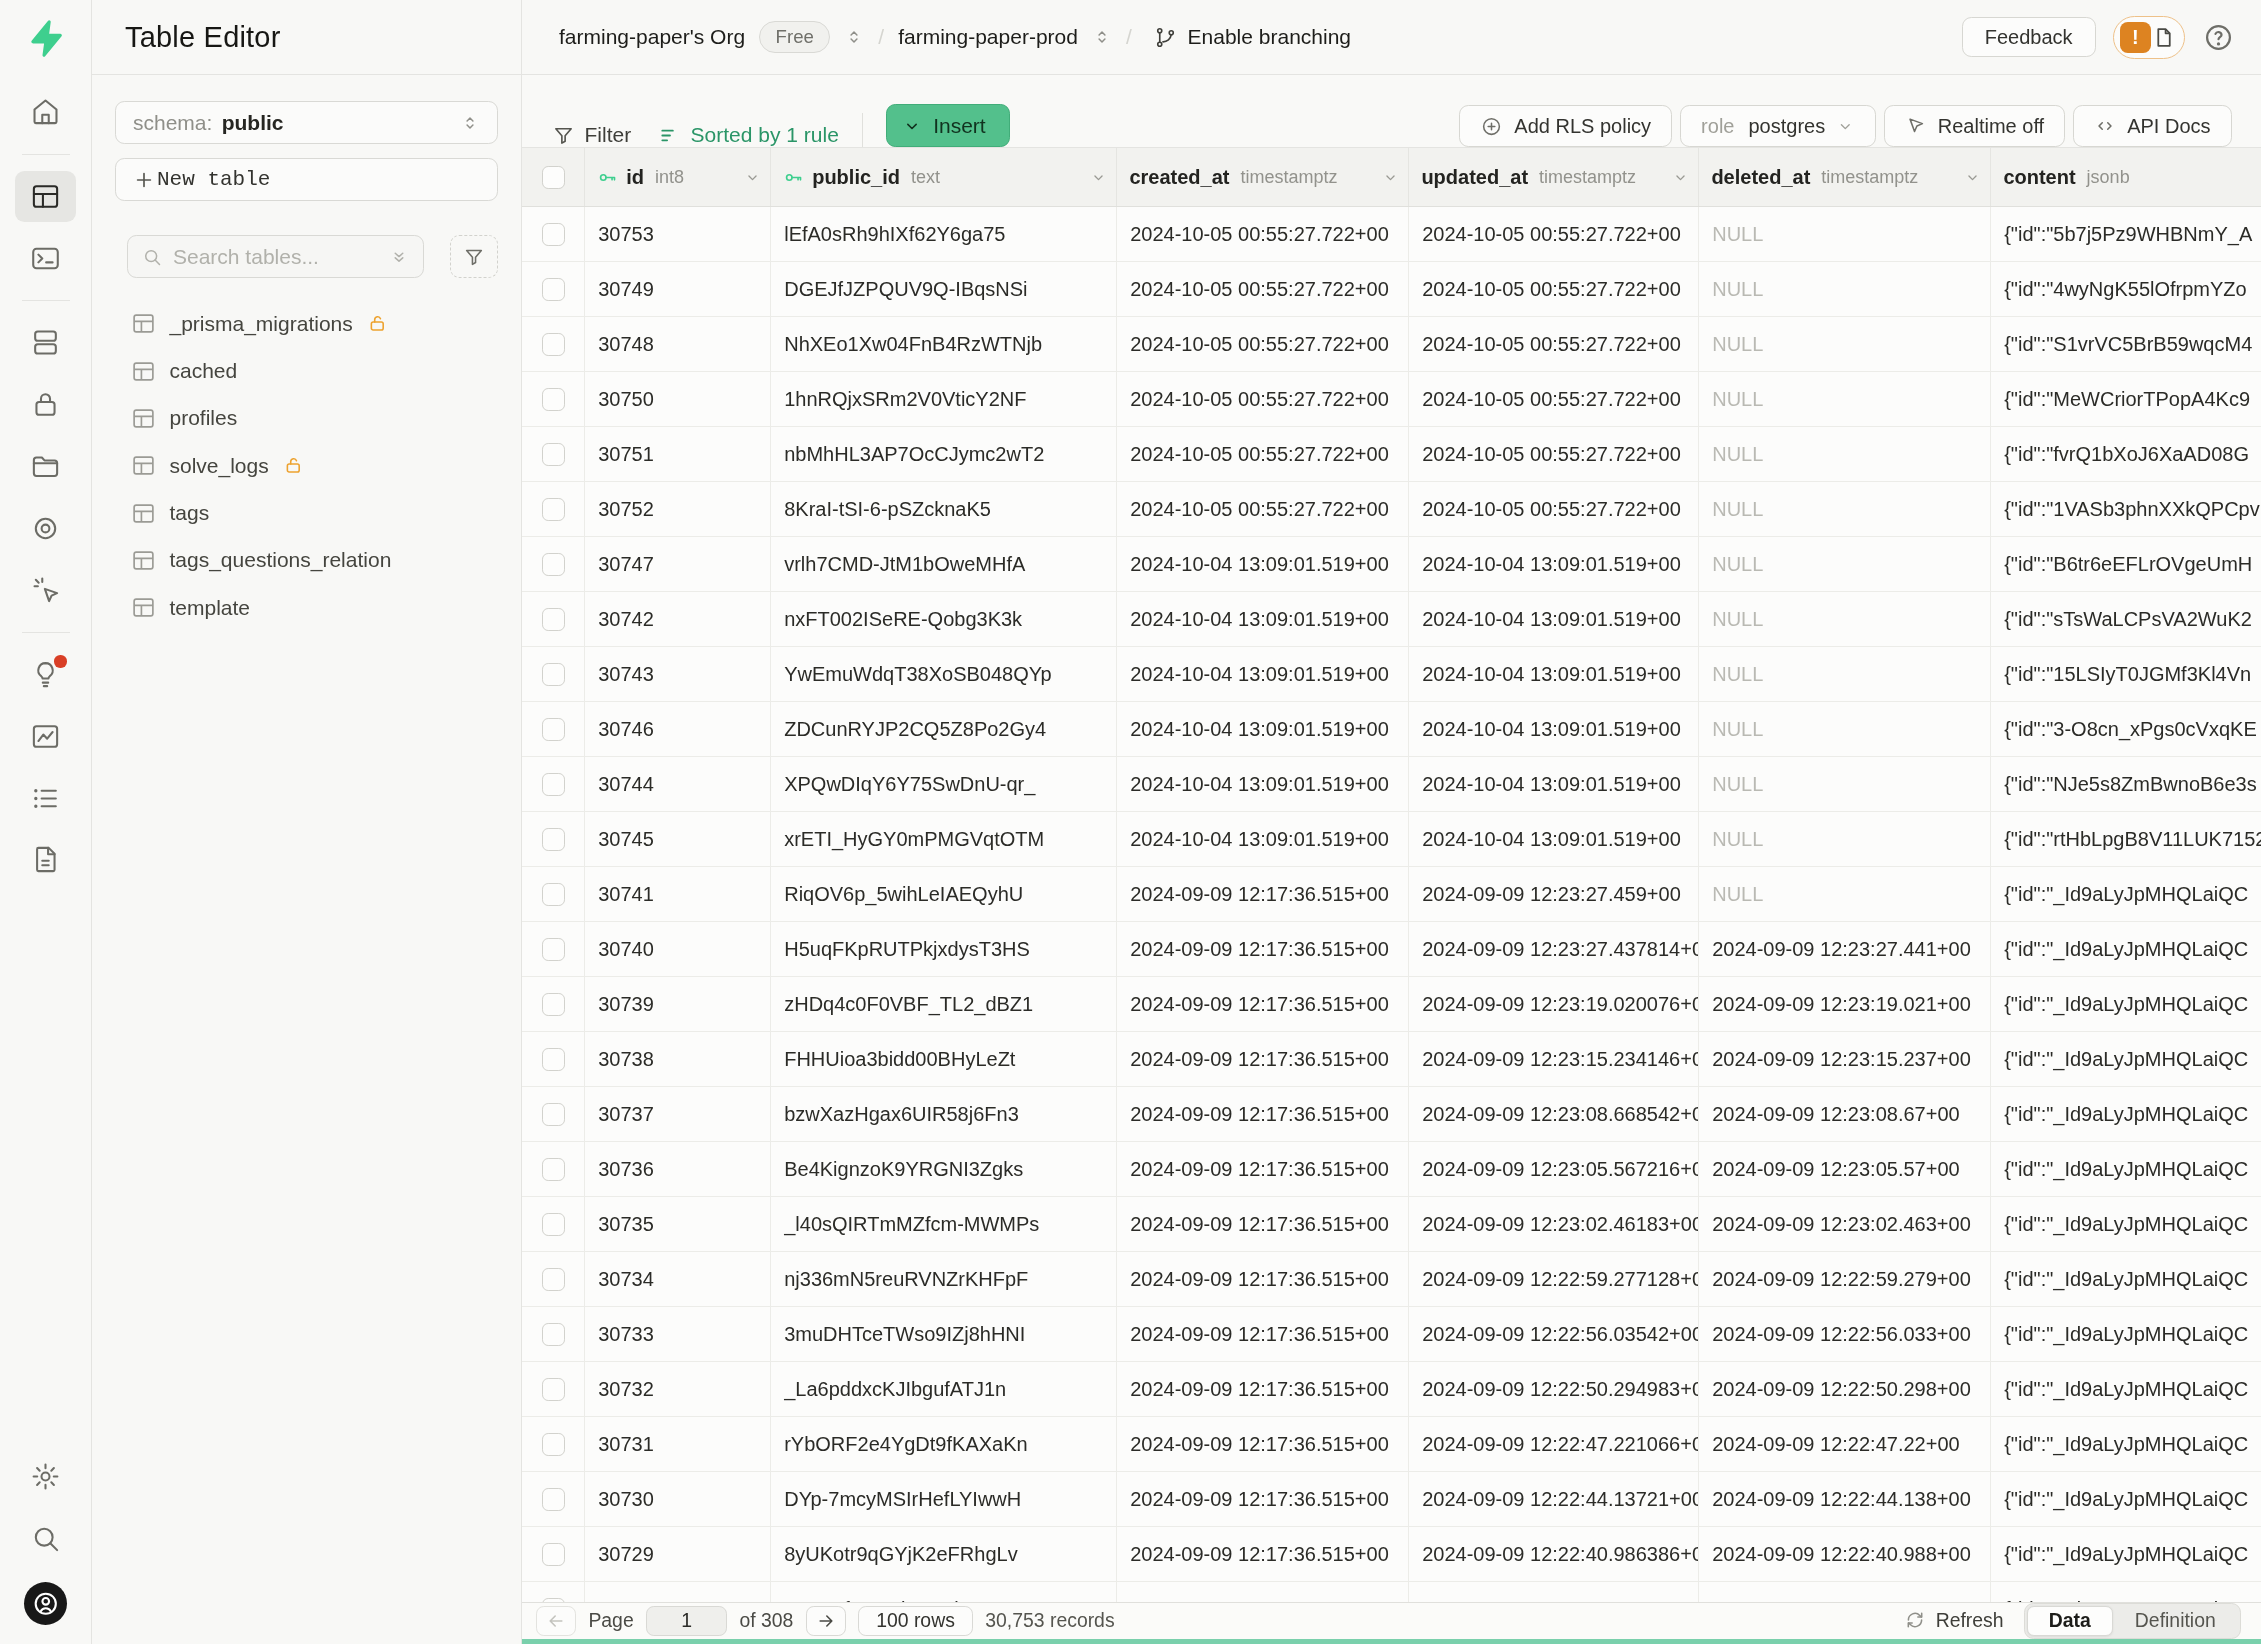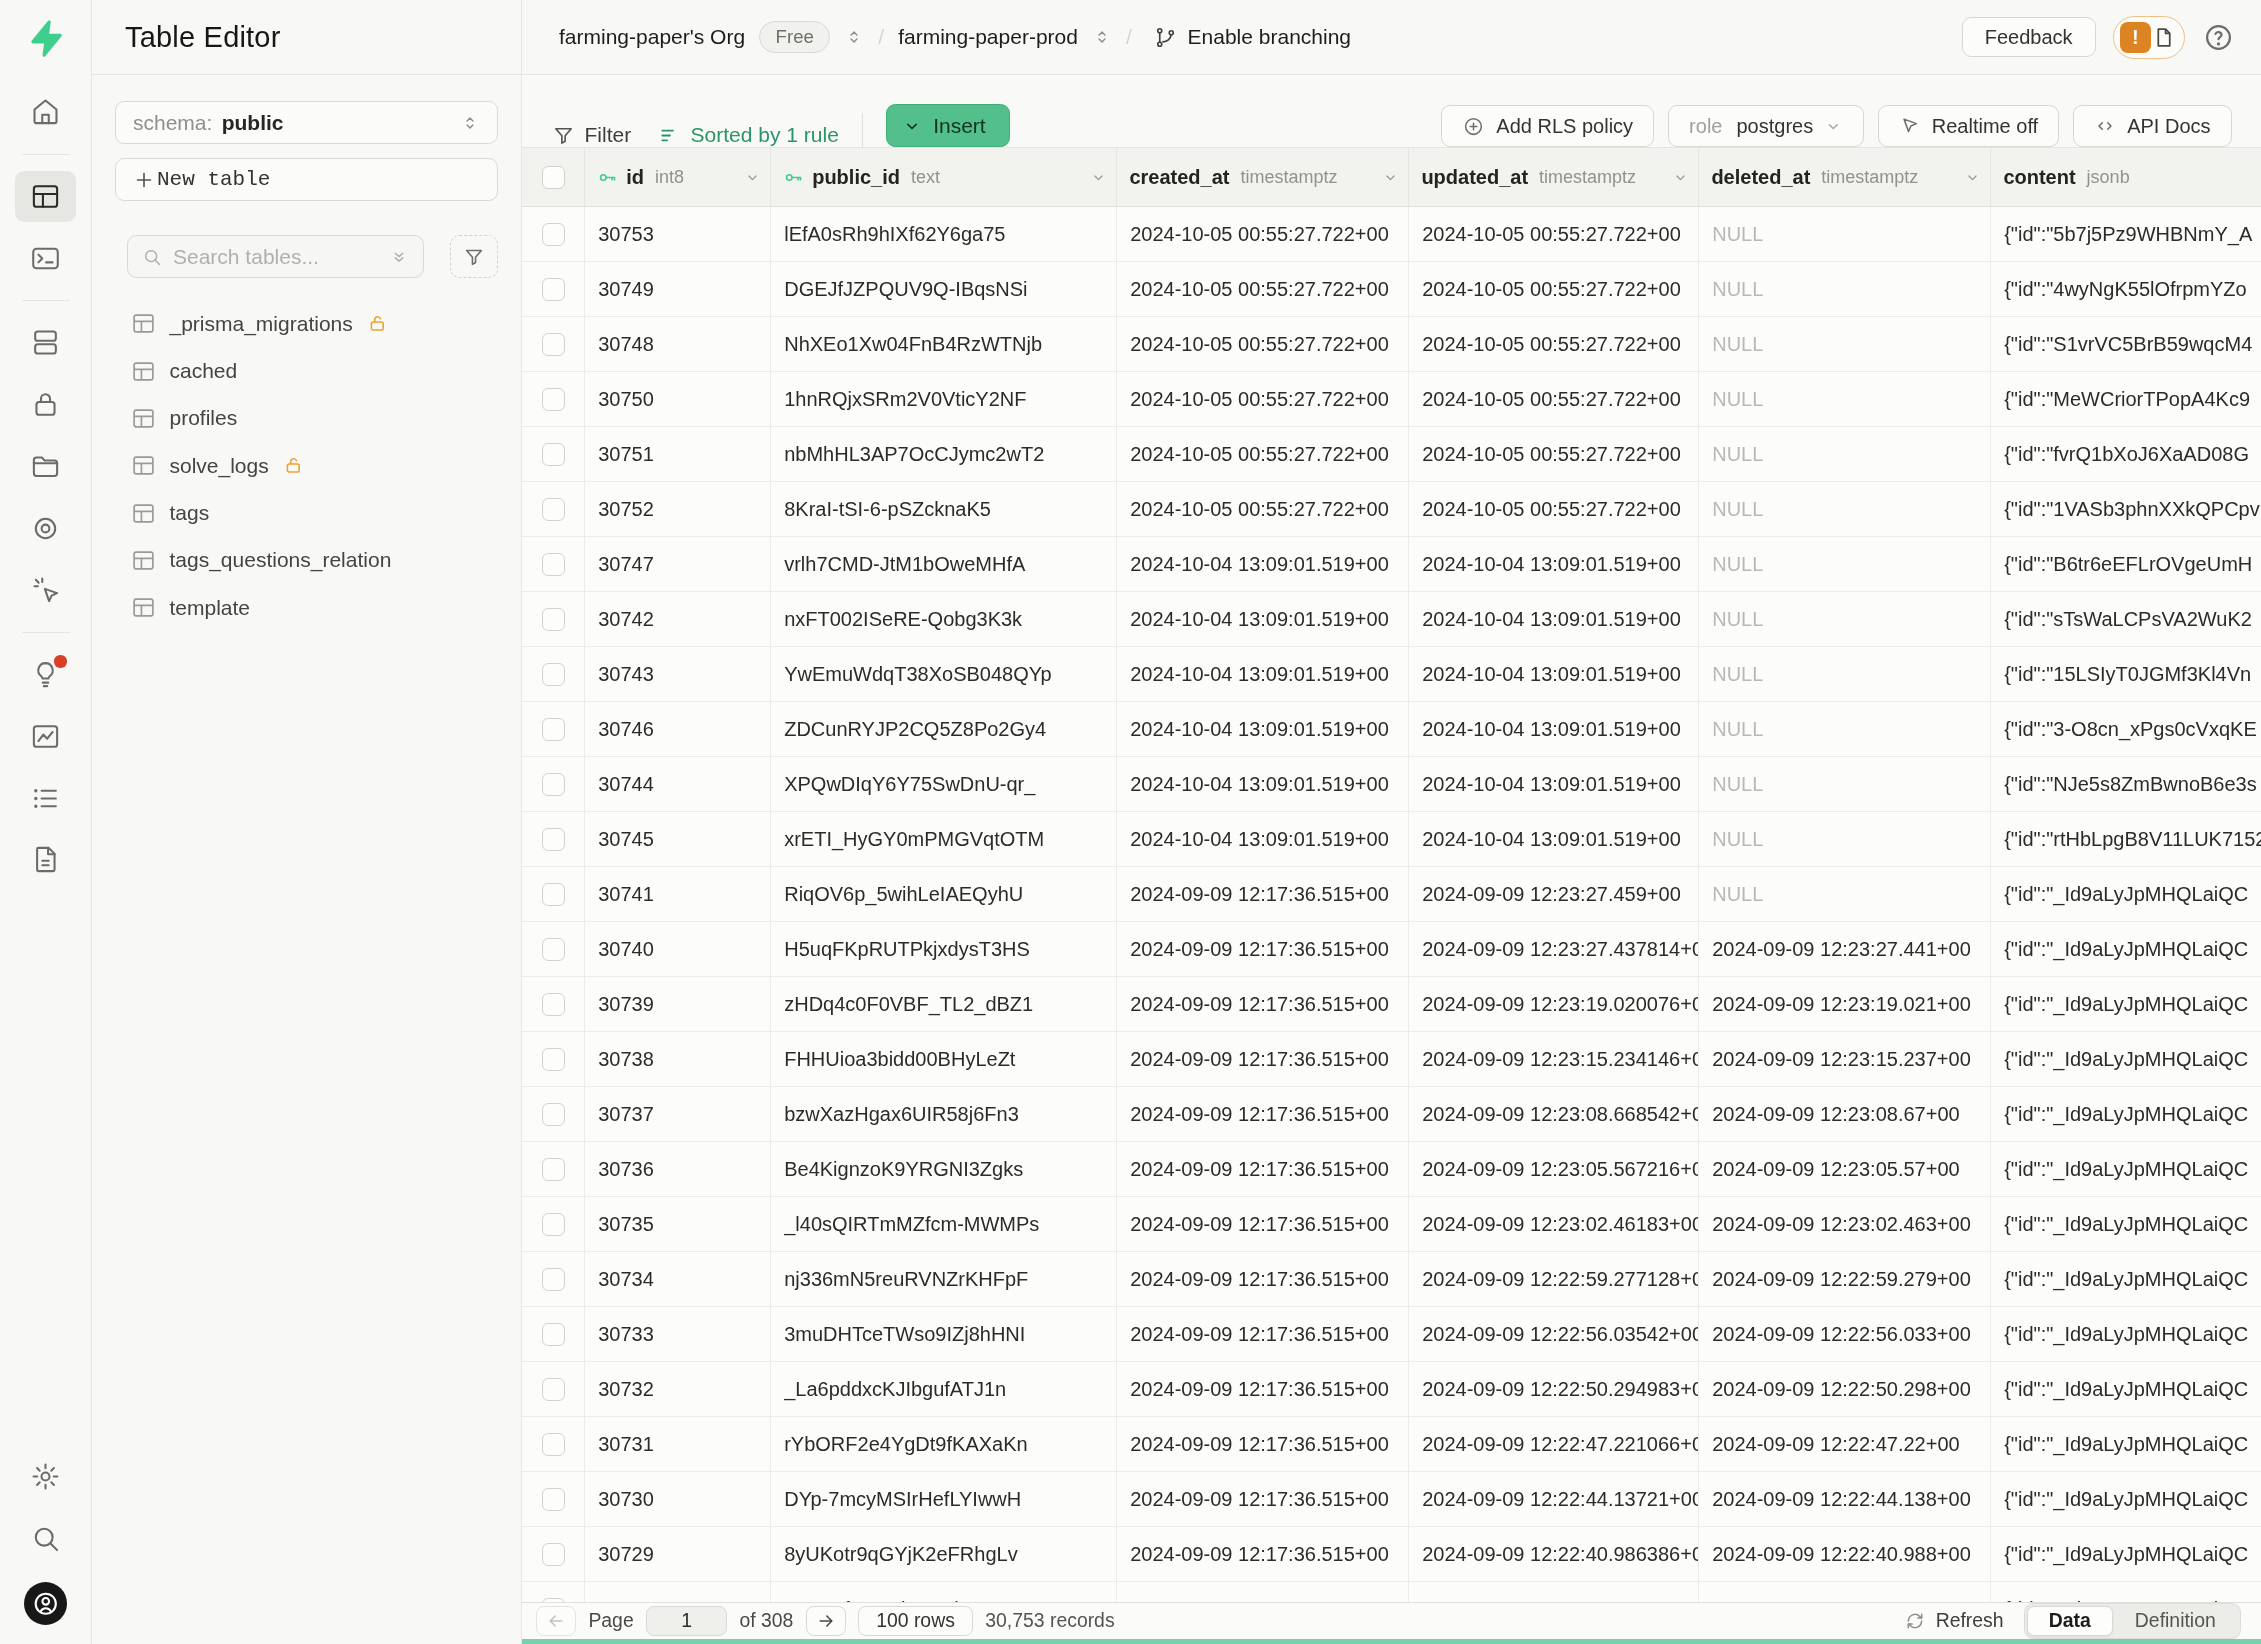--- a/index.html
+++ b/index.html
@@ -75,21 +75,21 @@
   .toolbar { height:73px; flex:none; border-bottom:0.8px solid #e4e4e1; display:flex; align-items:flex-end;
              padding:0 29.5px; background:#f9f9f7; }
   .tool-grp { display:flex; align-items:center; gap:10px; font-size:21px; color:#3e3e39; }
   .tool-grp .icn { color:#55554f; }
   .sorted { margin-left:26.4px; color:#2a9567; }
   .sorted .icn { color:#2a9567; }
   .vdiv { width:0.8px; height:34px; background:#e0e0dc; margin:0 23px; }
   .insert { height:43px; border-radius:9.3px; background:#53c08c; border:0.8px solid #41ad79; color:#11321f;
             display:flex; align-items:center; gap:11px; padding:0 23px 0 15.5px; font-size:21px; font-weight:500; cursor:pointer; }
   .insert .icn { color:#11321f; }
-  .tb-right { margin-left:auto; display:flex; align-items:center; gap:14px; }
+  .tb-right { margin-left:auto; display:flex; align-items:center; gap:8px; }
   .tb-right .btn { height:42px; padding:0 20px; }
   .tb-right .btn .icn { color:#6e6e68; }
   .role-pre { color:#a0a099; margin-right:3px; }
 
   
   .grid { flex:1; min-height:0; overflow:hidden; background:#fbfbfa; display:flex; flex-direction:column; }
   .ghead { height:59px; flex:none; background:#f2f2ef; border-bottom:0.8px solid #e0e0dc; display:flex; }
   .hc { border-right:0.8px solid #e5e5e1; display:flex; align-items:center; position:relative; padding-left:12.4px; flex:none; }
   .hc .key { color:#3ecf8e; margin:0 7.8px 0 0; }
   .hname { font-size:20px; font-weight:600; color:#232320; }
@@ -112,21 +112,21 @@
            padding:0 20px 0 14px; gap:12.4px; font-size:19.4px; color:#4a4a45; }
   .nav-btn { width:40px; height:29.5px; border:0.8px solid #d9d9d5; border-radius:7.8px; background:#fcfcfb;
              display:flex; align-items:center; justify-content:center; color:#4a4a45; cursor:pointer; }
   .nav-btn.disabled { color:#c3c3be; border-color:#e3e3df; }
   .page-input { width:81px; height:29.5px; border:0.8px solid #d9d9d5; border-radius:7.8px; background:#efefec;
                 display:flex; align-items:center; justify-content:center; font-size:19.4px; color:#2b2b27; }
   .rows-btn { height:29.5px; padding:0 17px; border:0.8px solid #d9d9d5; border-radius:7.8px; background:#fcfcfb;
               display:flex; align-items:center; font-size:19.4px; color:#33332f; cursor:pointer; }
   .records { color:#55554f; }
   .foot-right { margin-left:auto; display:flex; align-items:center; gap:20px; }
-  .refresh-grp { display:flex; align-items:flex-end; gap:9.3px; color:#3e3e39; cursor:pointer; }
+  .refresh-grp { display:flex; align-items:flex-start; gap:9.3px; color:#3e3e39; cursor:pointer; }
   .refresh-grp .icn { color:#8f8f89; }
   .seg-wrap { border:0.8px solid #dcdcd7; background:#ececе9; background:#ecece9; border-radius:9.3px; padding:2.3px; display:flex; }
   .seg { padding:3.1px 22px; border-radius:7px; font-size:19.4px; color:#55554f; cursor:pointer; }
   .seg.active { background:#fdfdfc; border:0.8px solid #d9d9d5; box-shadow:0 0.8px 2.3px rgba(0,0,0,.07); color:#1d1d1a; font-weight:600; padding:2.3px 21px; }
 
   .accent { height:6.2px; flex:none; background:#7ad0ac; }
 </style>
 </head>
 <body>
 

